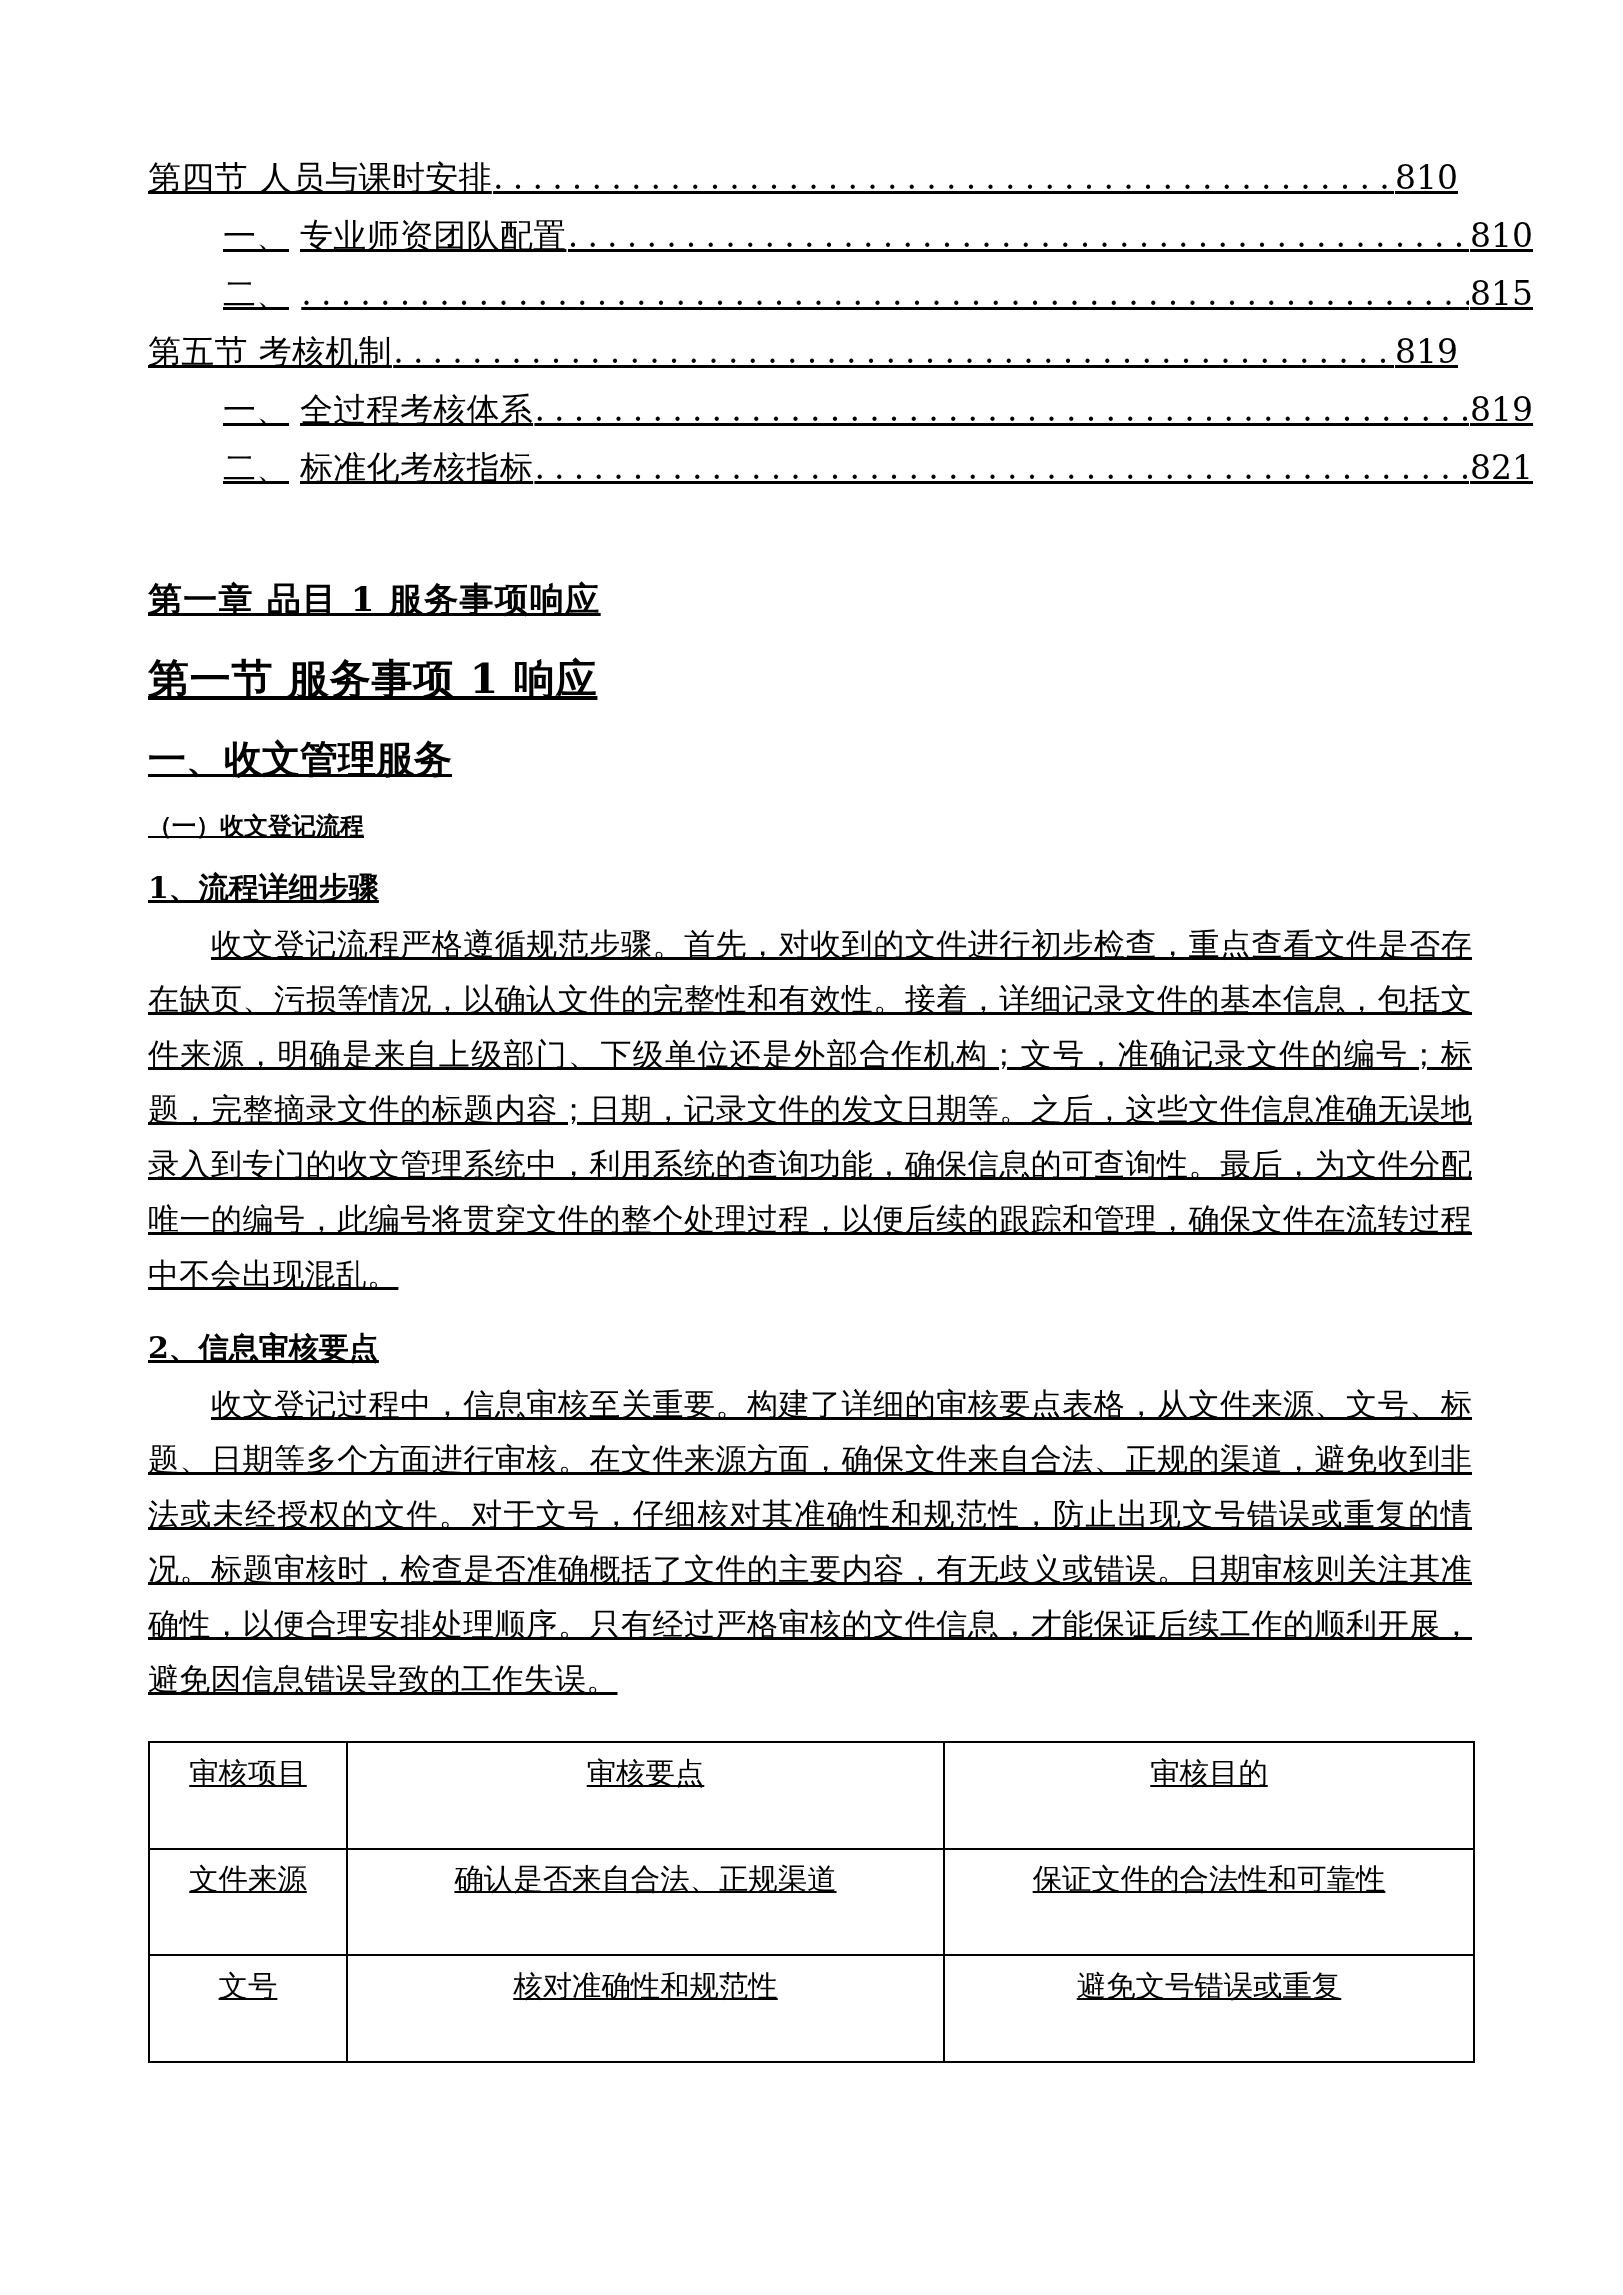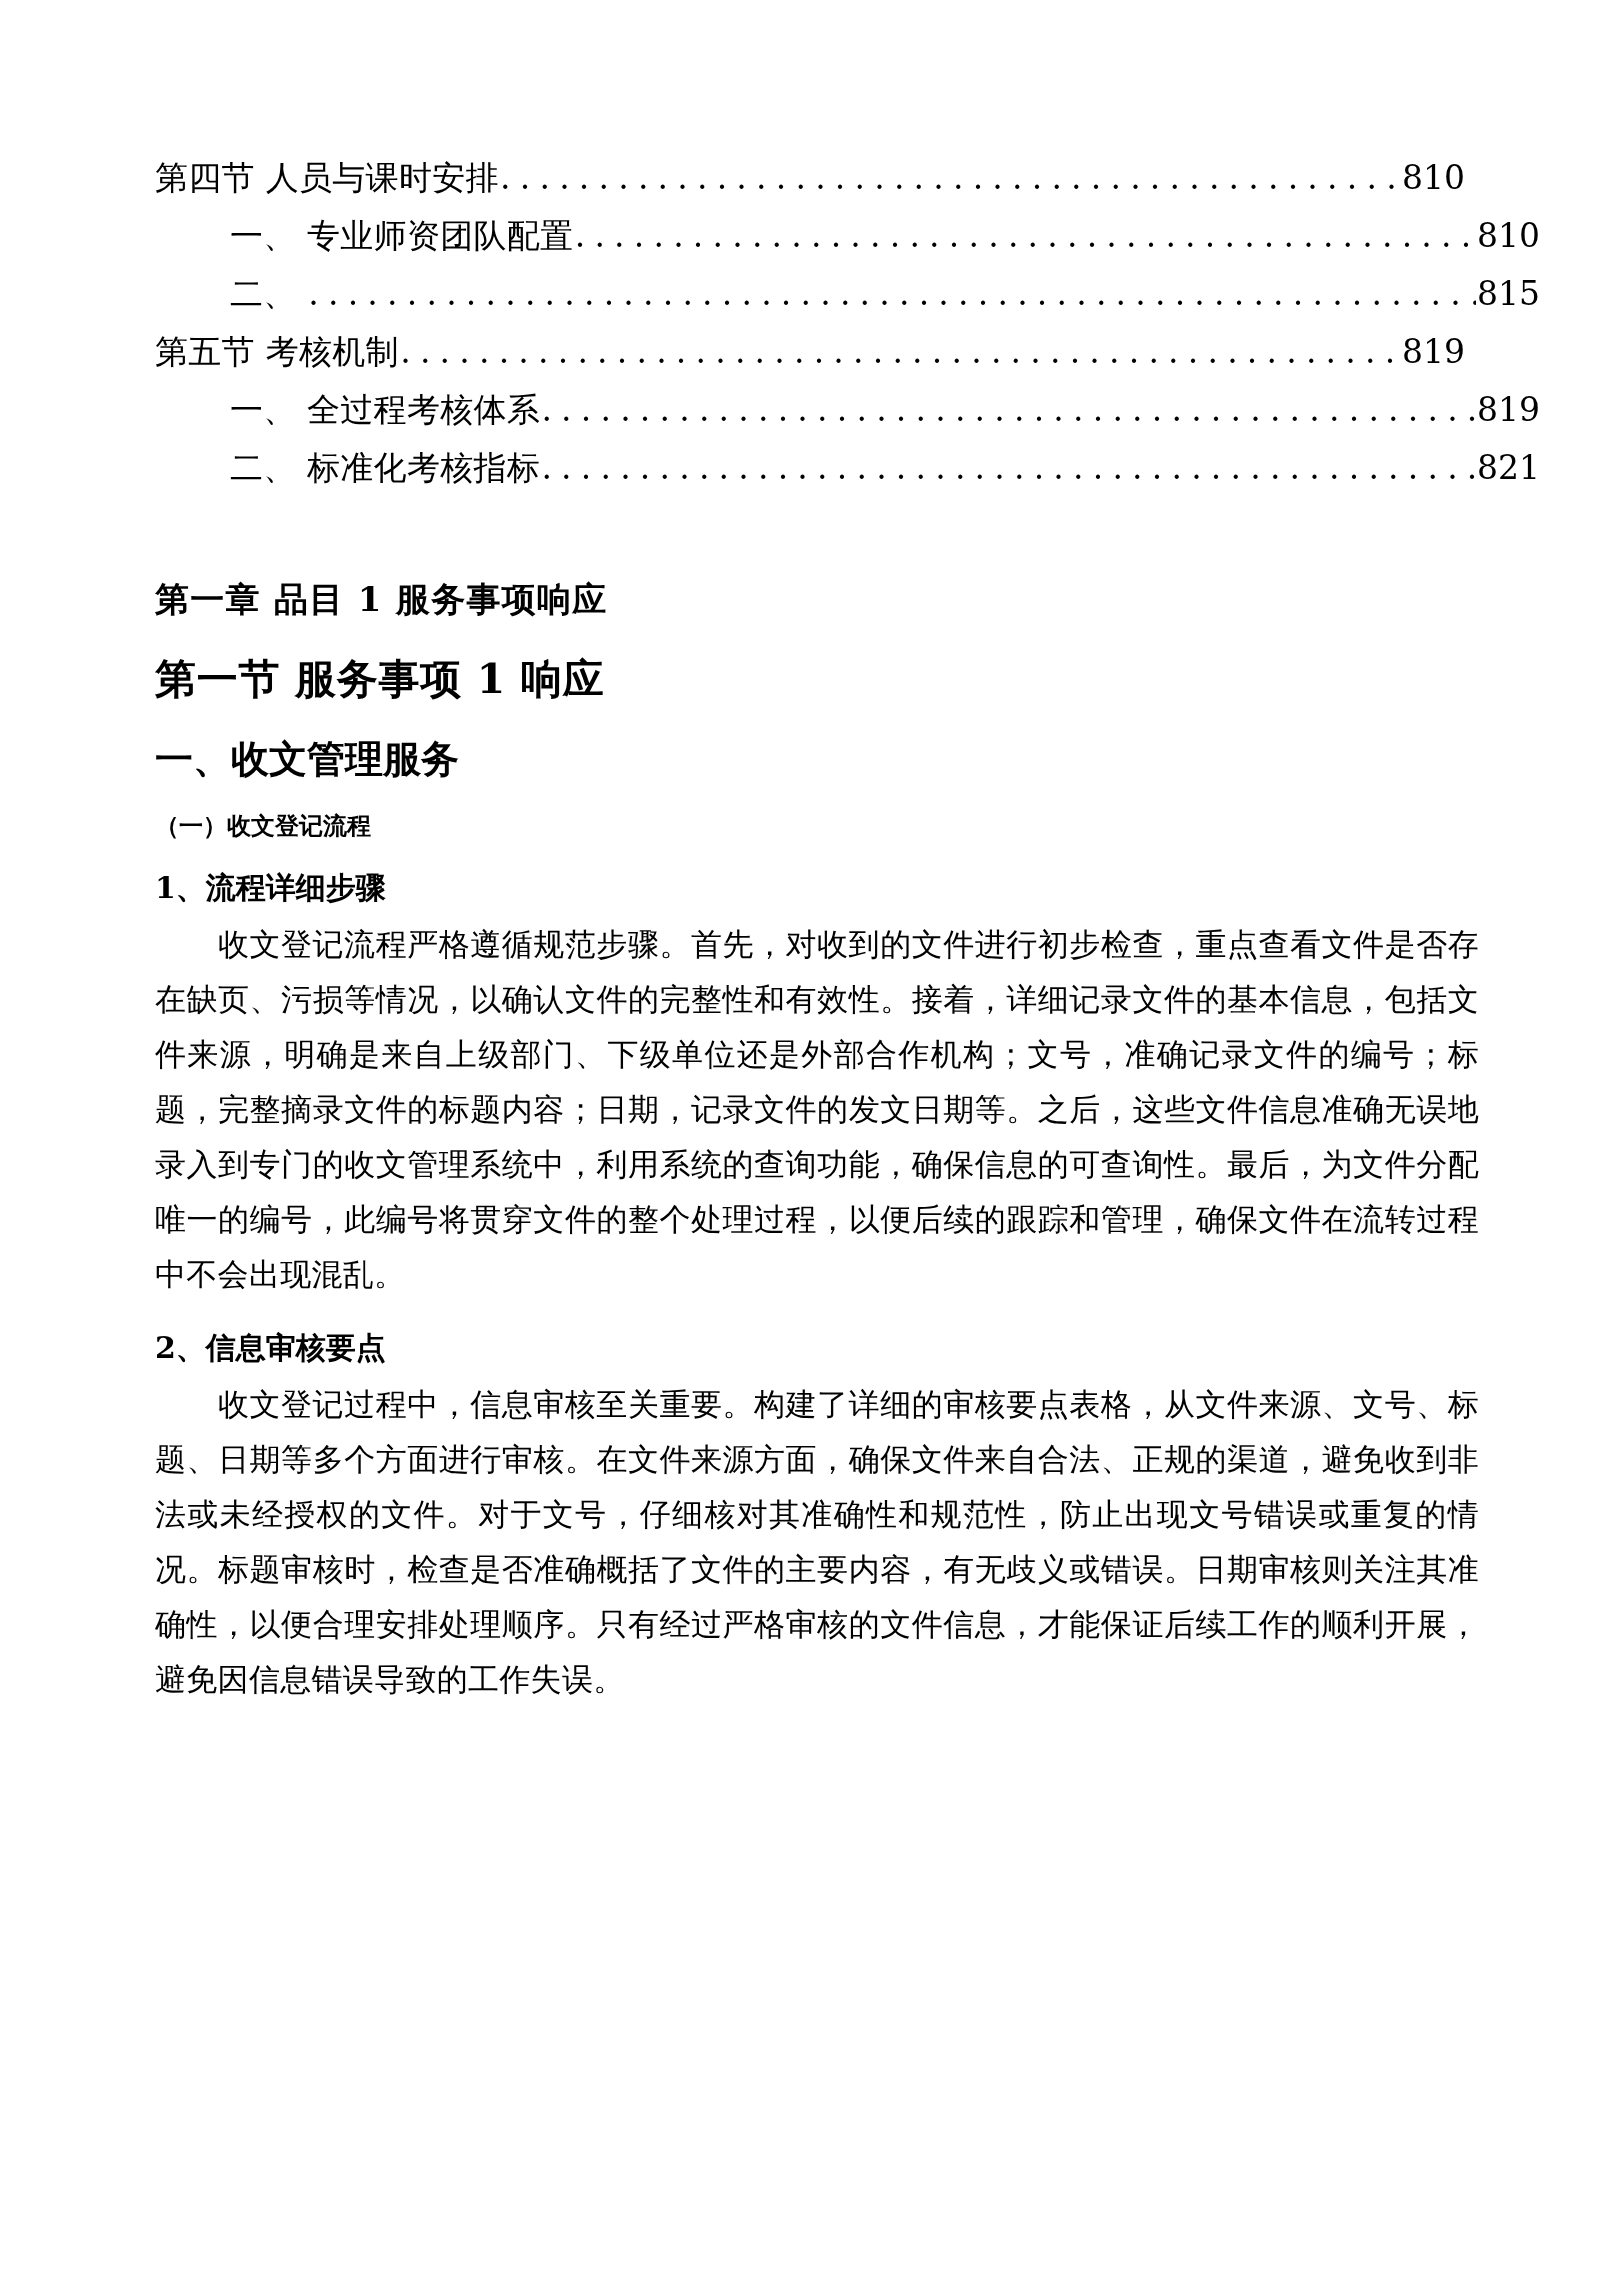--- a/index.html
+++ b/index.html
@@ -14,23 +14,24 @@
     height: 2295px;
     background: #ffffff;
     box-sizing: border-box;
     padding: 0;
     overflow: hidden;
     font-family: "DejaVu Serif", "Liberation Serif", serif;
     color: #000000;
   }
   .content {
     position: absolute;
-    left: 155px;
+    left: 148px;
     top: 0;
     width: 1324px;
+    text-decoration: underline;
   }
 
   
   .toc {
     margin-top: 149px;
   }
   .toc-entry {
     display: flex;
     align-items: baseline;
     width: 100%;
@@ -194,16 +195,40 @@
     <h2 class="section-title">第一节  服务事项 1 响应</h2>
     <h3 class="sub-title">一、收文管理服务</h3>
     <h4 class="subsub-title">（一）收文登记流程</h4>
 
     <h5 class="item-title">1、流程详细步骤</h5>
     <p class="body">收文登记流程严格遵循规范步骤。首先，对收到的文件进行初步检查，重点查看文件是否存在缺页、污损等情况，以确认文件的完整性和有效性。接着，详细记录文件的基本信息，包括文件来源，明确是来自上级部门、下级单位还是外部合作机构；文号，准确记录文件的编号；标题，完整摘录文件的标题内容；日期，记录文件的发文日期等。之后，这些文件信息准确无误地录入到专门的收文管理系统中，利用系统的查询功能，确保信息的可查询性。最后，为文件分配唯一的编号，此编号将贯穿文件的整个处理过程，以便后续的跟踪和管理，确保文件在流转过程中不会出现混乱。</p>
 
     <h5 class="item-title">2、信息审核要点</h5>
     <p class="body">收文登记过程中，信息审核至关重要。构建了详细的审核要点表格，从文件来源、文号、标题、日期等多个方面进行审核。在文件来源方面，确保文件来自合法、正规的渠道，避免收到非法或未经授权的文件。对于文号，仔细核对其准确性和规范性，防止出现文号错误或重复的情况。标题审核时，检查是否准确概括了文件的主要内容，有无歧义或错误。日期审核则关注其准确性，以便合理安排处理顺序。只有经过严格审核的文件信息，才能保证后续工作的顺利开展，避免因信息错误导致的工作失误。</p>
 
+    <table class="audit-table">
+      <colgroup>
+        <col class="c1">
+          <col class="c2">
+          <col class="c3">
+      </colgroup>
+      <tbody>
+        <tr>
+          <td>审核项目</td>
+          <td>审核要点</td>
+          <td>审核目的</td>
+        </tr>
+        <tr>
+          <td>文件来源</td>
+          <td>确认是否来自合法、正规渠道</td>
+          <td>保证文件的合法性和可靠性</td>
+        </tr>
+        <tr>
+          <td>文号</td>
+          <td>核对准确性和规范性</td>
+          <td>避免文号错误或重复</td>
+        </tr>
+      </tbody>
+    </table>
 
   </div>
 </div>
 
 
 </body></html>

